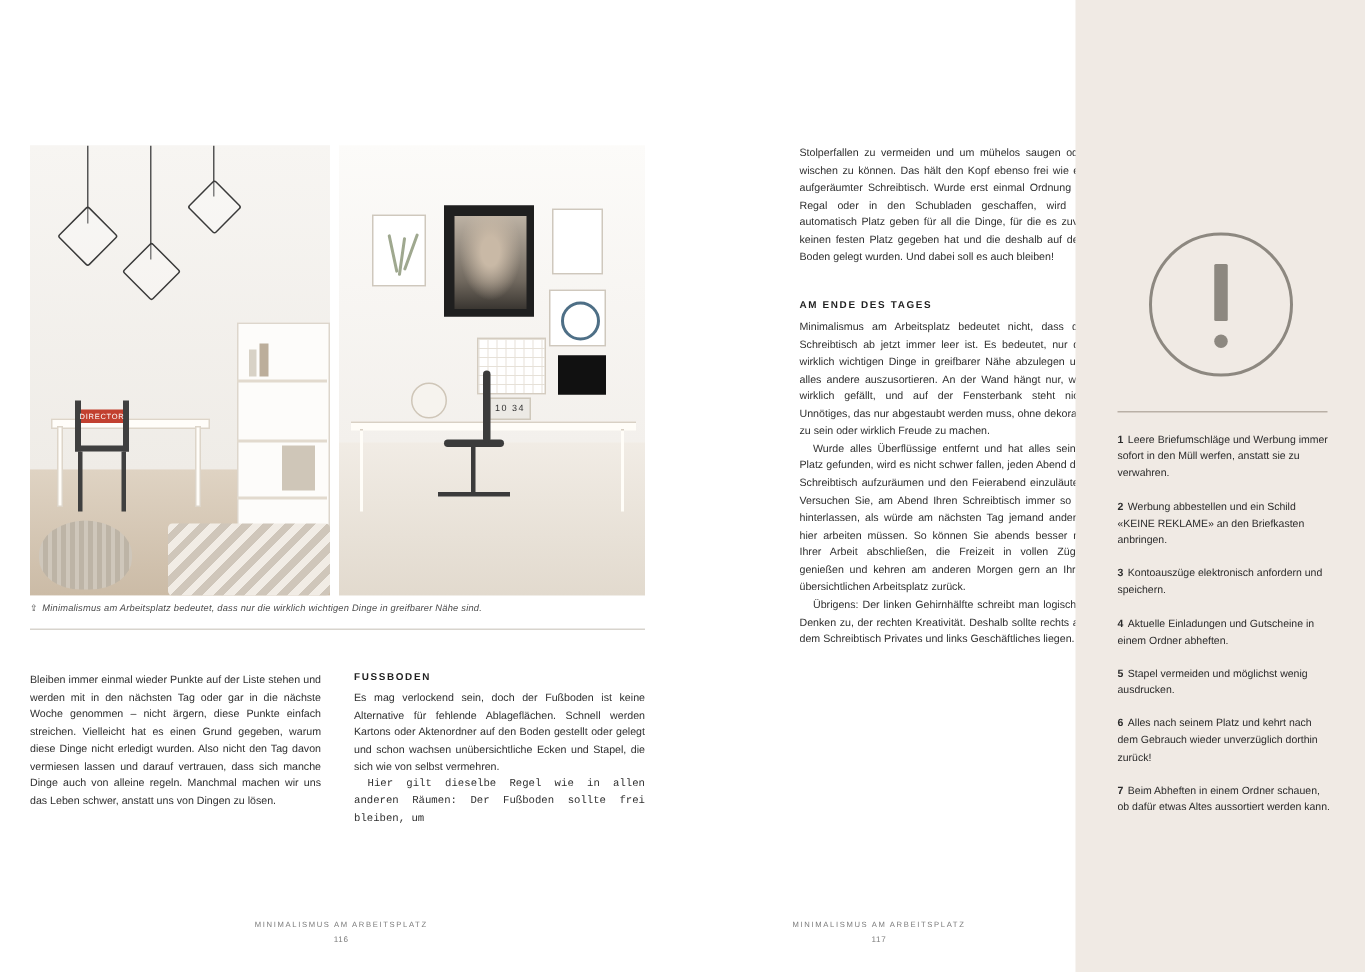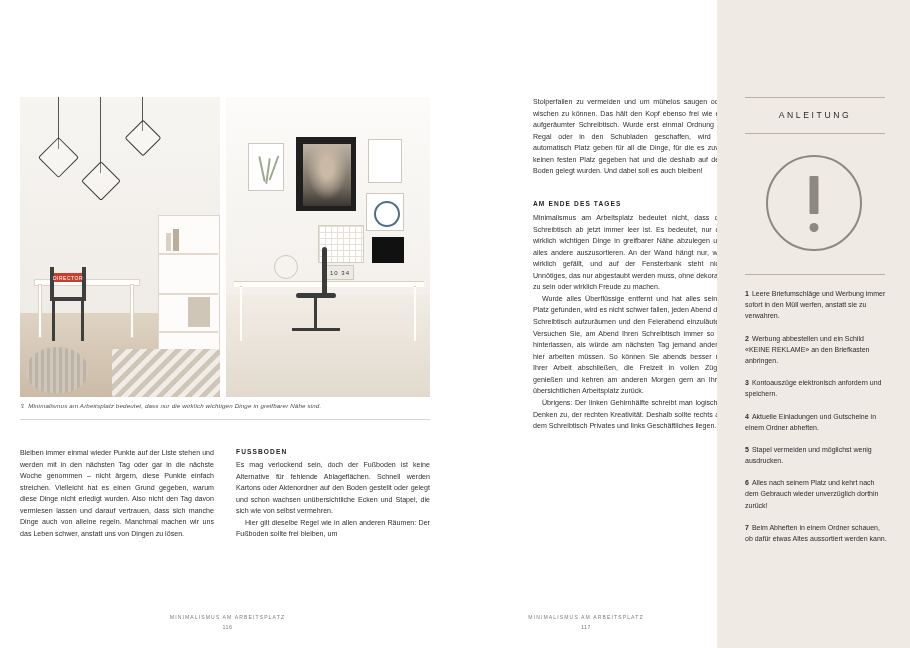--- a/index.html
+++ b/index.html
@@ -215,21 +215,21 @@
     gap: 22px;
   }
   .col { width: 194px; }
   .col p {
     margin: 0;
     font-size: 7.1px;
     line-height: 1.63;
     color: #2f2f2f;
     text-align: justify;
   }
-  .col p + p { text-indent: 9px; }
+  .col p + p { text-indent: 9px; font-family: Liberation Mono, monospace; }
   .col h3 {
     margin: 0 0 5px 0;
     font-size: 6.6px;
     letter-spacing: 1.1px;
     font-weight: bold;
     color: #1f1f1f;
     text-transform: uppercase;
   }
 
   .folio {
@@ -466,21 +466,20 @@
 
     <div class="right-col">
       <p>Stolperfallen zu vermeiden und um mühelos saugen oder wischen zu können. Das hält den Kopf ebenso frei wie ein aufgeräumter Schreibtisch. Wurde erst einmal Ordnung im Regal oder in den Schubladen geschaffen, wird es automatisch Platz geben für all die Dinge, für die es zuvor keinen festen Platz gegeben hat und die deshalb auf dem Boden gelegt wurden. Und dabei soll es auch bleiben!</p>
       <h3>AM ENDE DES TAGES</h3>
       <p>Minimalismus am Arbeitsplatz bedeutet nicht, dass der Schreibtisch ab jetzt immer leer ist. Es bedeutet, nur die wirklich wichtigen Dinge in greifbarer Nähe abzulegen und alles andere auszusortieren. An der Wand hängt nur, was wirklich gefällt, und auf der Fensterbank steht nicht Unnötiges, das nur abgestaubt werden muss, ohne dekorativ zu sein oder wirklich Freude zu machen.</p>
       <p>Wurde alles Überflüssige entfernt und hat alles seinen Platz gefunden, wird es nicht schwer fallen, jeden Abend den Schreibtisch aufzuräumen und den Feierabend einzuläuten. Versuchen Sie, am Abend Ihren Schreibtisch immer so zu hinterlassen, als würde am nächsten Tag jemand anderes hier arbeiten müssen. So können Sie abends besser mit Ihrer Arbeit abschließen, die Freizeit in vollen Zügen genießen und kehren am anderen Morgen gern an Ihren übersichtlichen Arbeitsplatz zurück.</p>
       <p>Übrigens: Der linken Gehirnhälfte schreibt man logisches Denken zu, der rechten Kreativität. Deshalb sollte rechts auf dem Schreibtisch Privates und links Geschäftliches liegen.</p>
     </div>
 
     <div class="sidebar">
-      <div class="sidebar-head">ANLEITUNG</div>
 
       <div class="excl-wrap">
         <div class="excl">
           <div class="bar"></div>
           <div class="dot"></div>
         </div>
       </div>
 
       <div class="sidebar-rule"></div>
 

